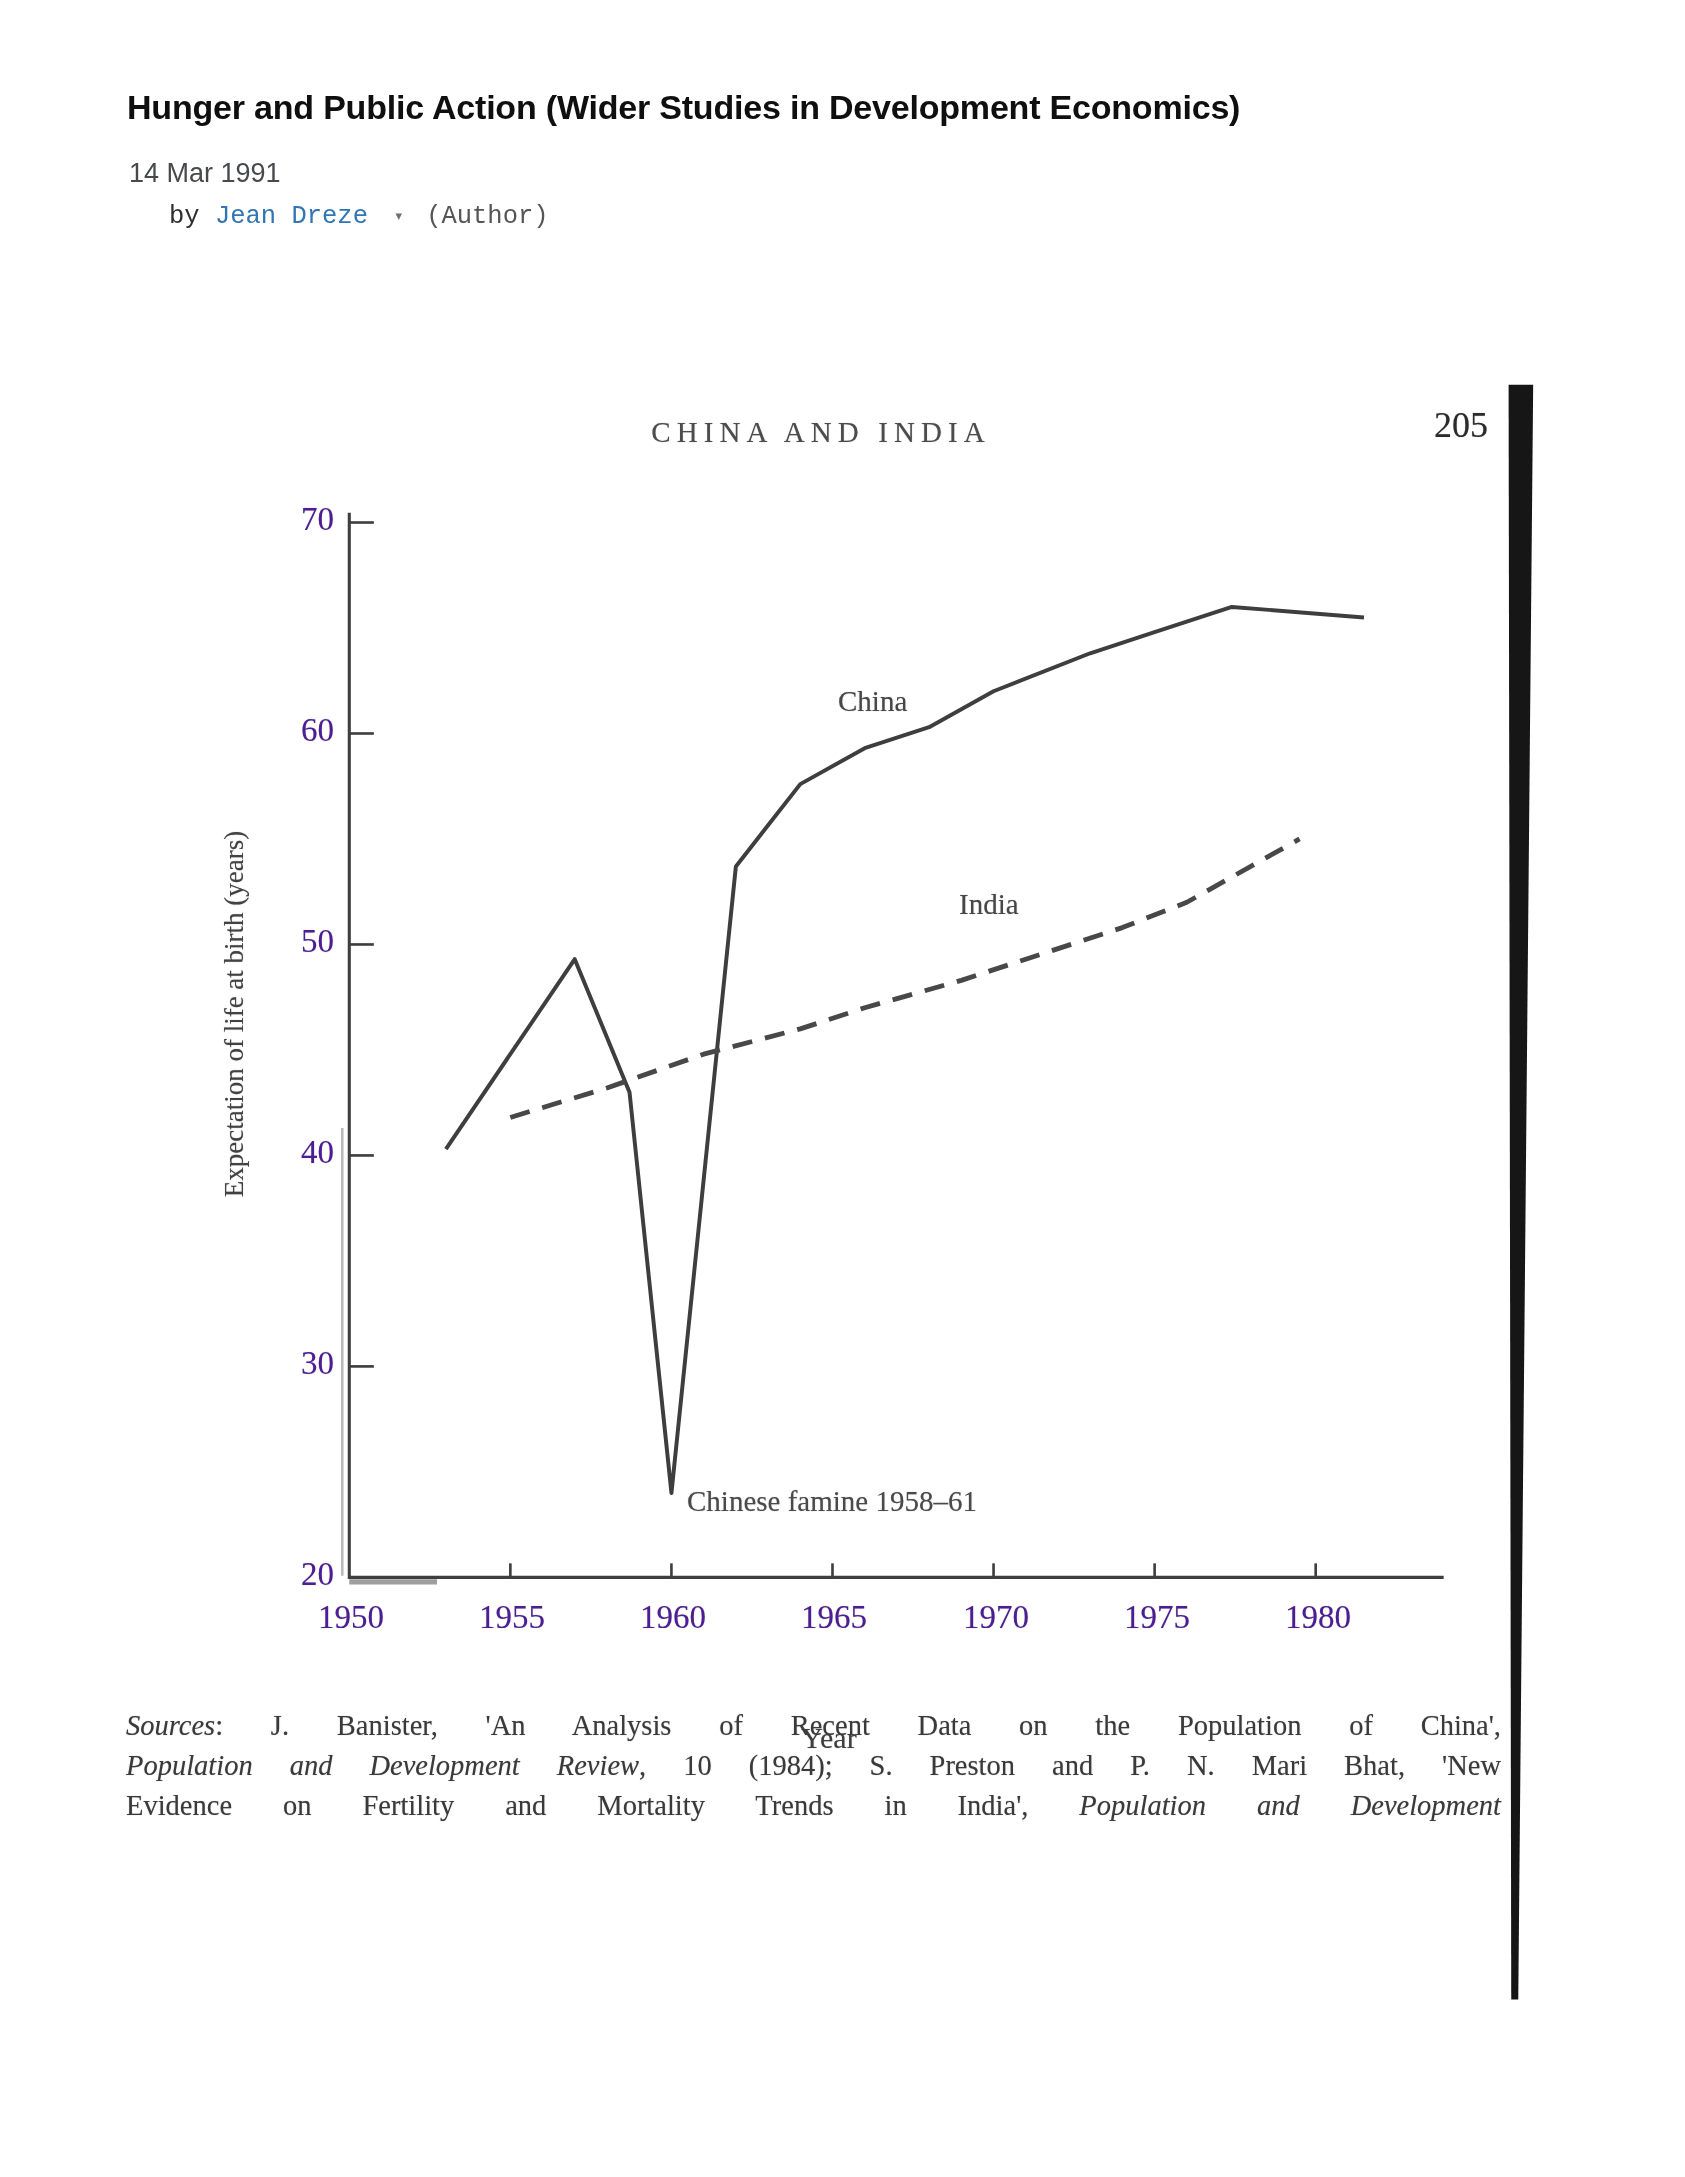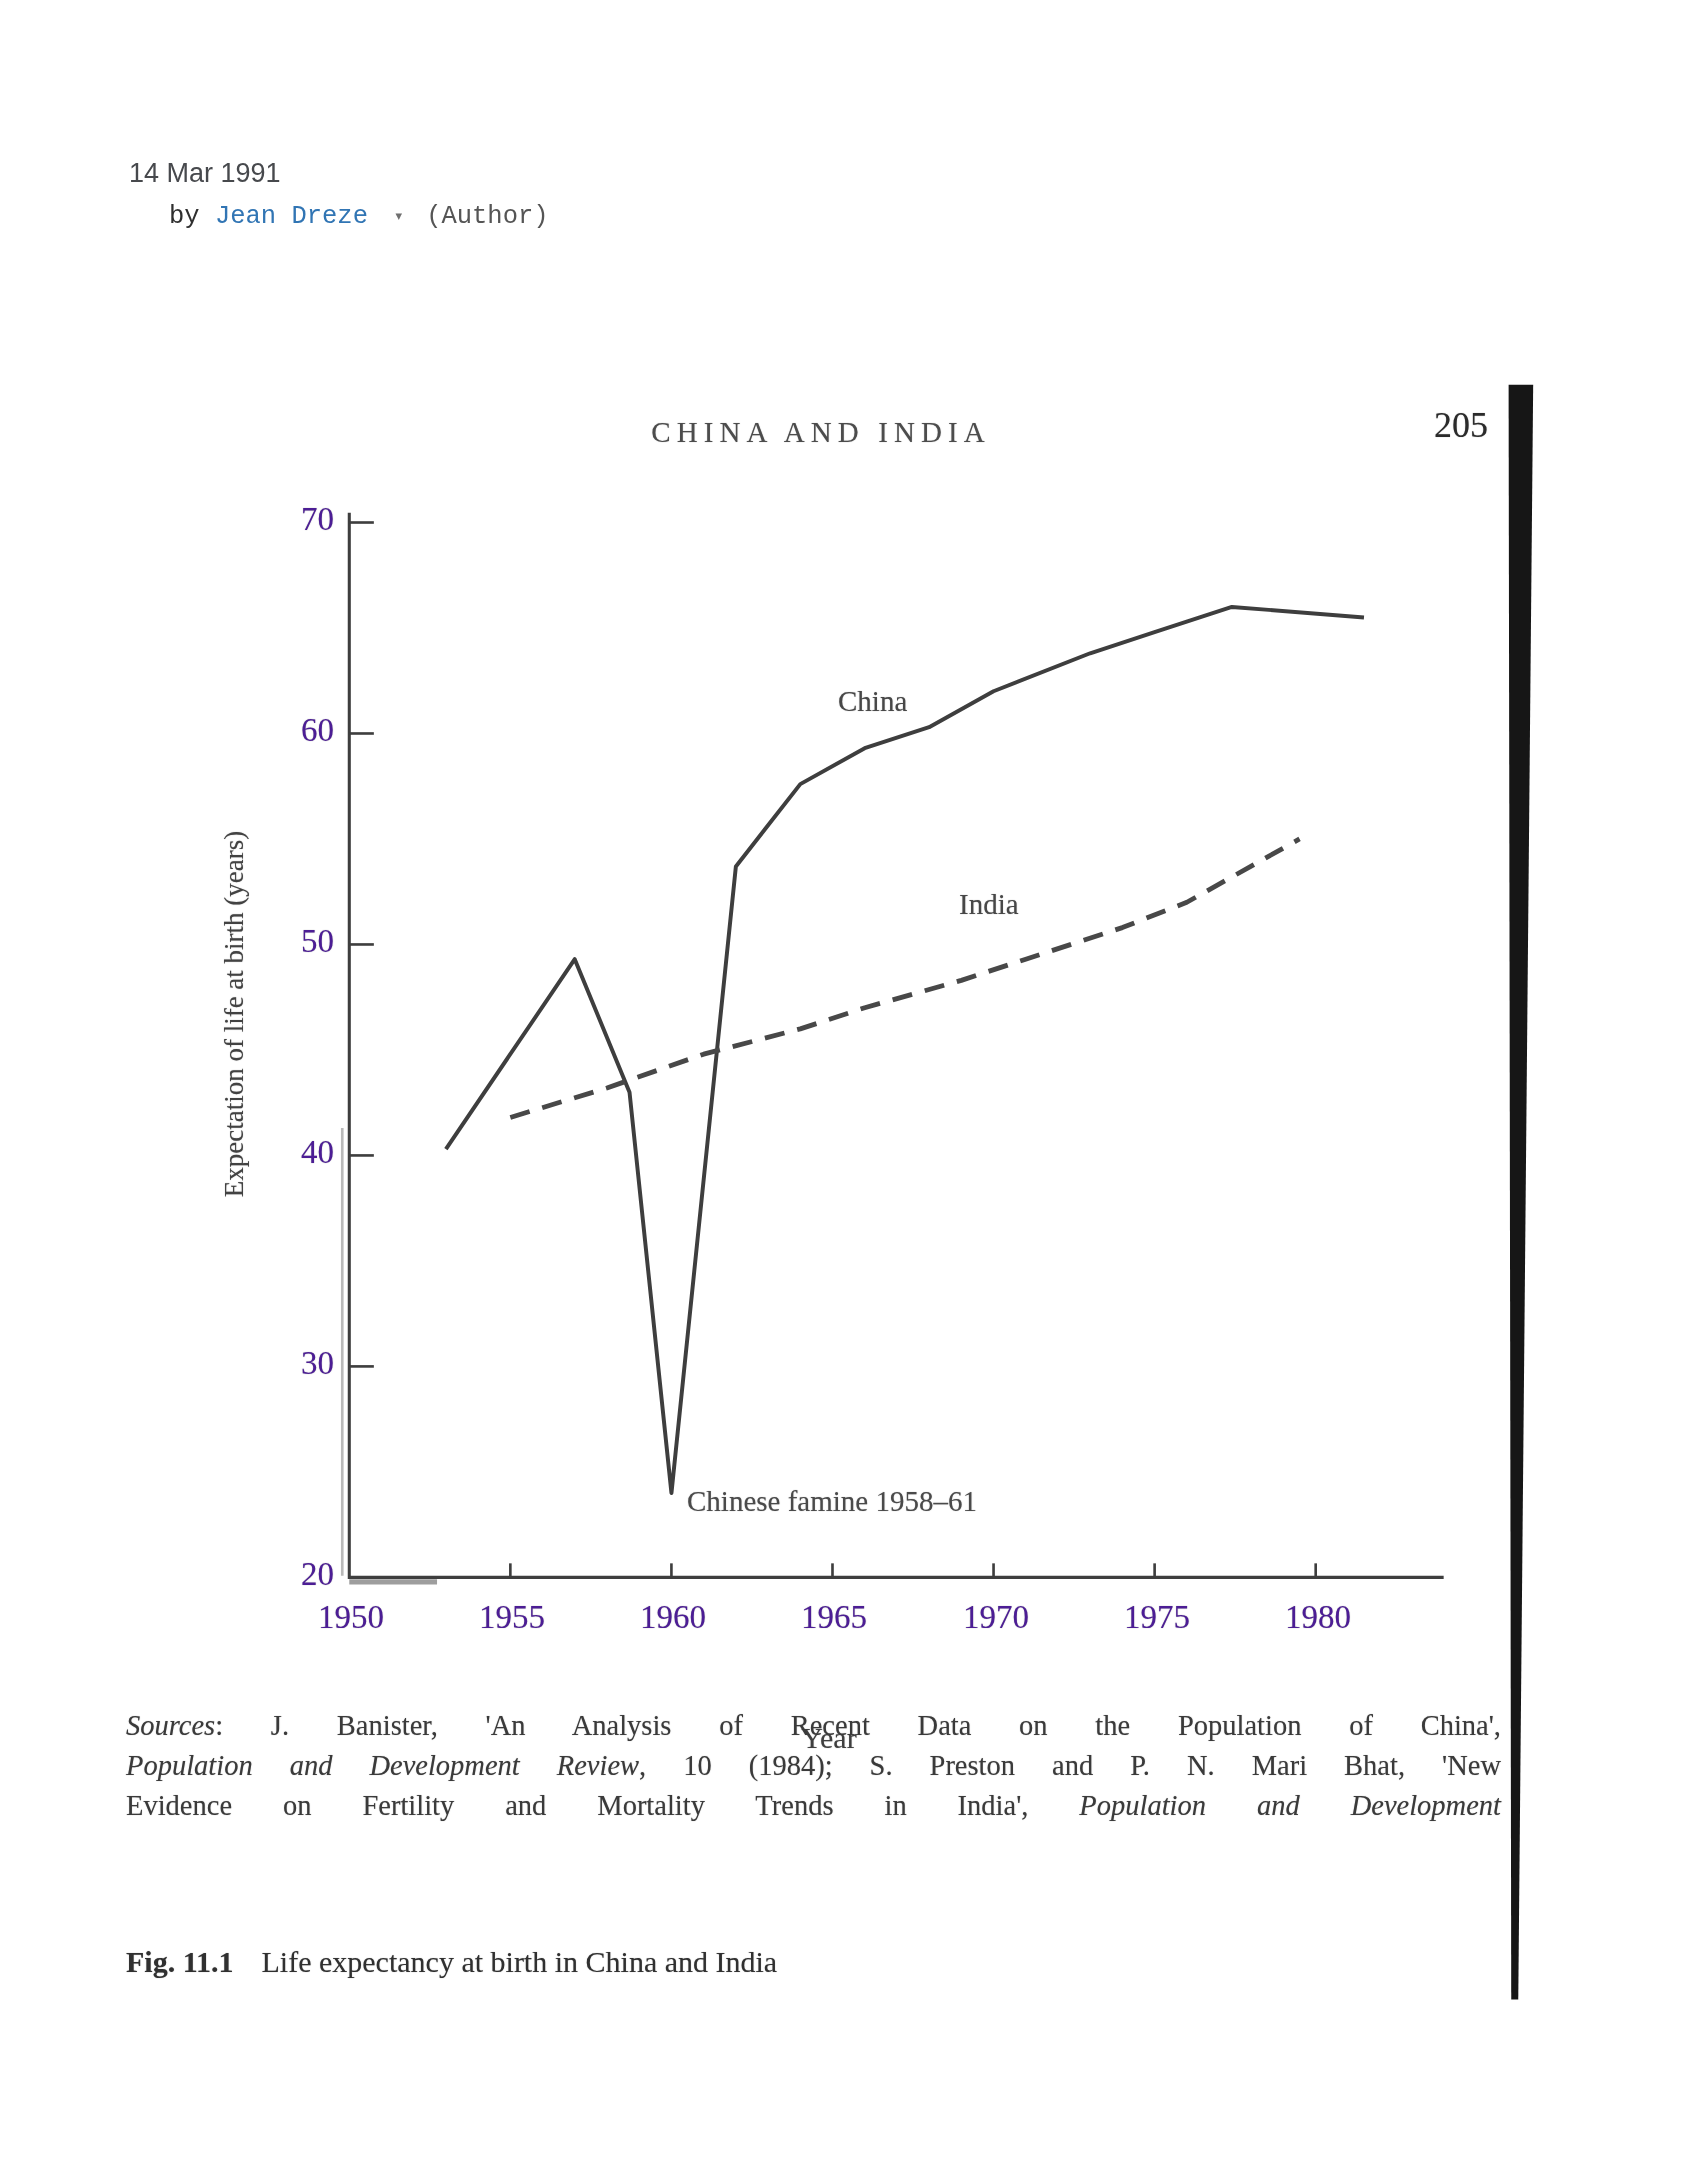--- a/index.html
+++ b/index.html
@@ -40,20 +40,21 @@
   #sources .it{font-style:italic;}
   #caption{left:126px;top:1945px;font-size:30px;color:#303030;white-space:nowrap;}
   #caption .fig{font-weight:bold;margin-right:28px;}
   svg{position:absolute;left:0;top:0;}
 </style>
 </head>
 <body>
 
 <div id="canvas">
 
+  <div class="abs" id="title">Hunger and Public Action (Wider Studies in Development Economics)</div>
   <div class="abs" id="date">14 Mar 1991</div>
   <div class="abs" id="byline">
     <span>by</span>
     <a href="#" id="author-link" style="color: rgb(49, 117, 180);">Jean Dreze</a>
     <span class="caret">▾</span>
     <span class="suffix">(Author)</span>
   </div>
 
   <div class="abs scan" id="running-head">CHINA AND INDIA</div>
   <div class="abs scan" id="page-number">205</div>
@@ -104,18 +105,15 @@
       <div class="tick-label x" style="left: 1157px; top: 1599px;">1975</div>
       <div class="tick-label x" style="left: 1318px; top: 1599px;">1980</div>
     </div>
 
   <div class="abs scan" id="sources">
       <div class="line"><span class="it">Sources</span><span>: J. Banister, 'An Analysis of Recent Data on the Population of China',</span></div>
       <div class="line"><span class="it">Population and Development Review</span><span>, 10 (1984); S. Preston and P. N. Mari Bhat, 'New</span></div>
       <div class="line"><span>Evidence on Fertility and Mortality Trends in India', </span><span class="it">Population and Development</span></div>
     </div>
 
-  <div class="abs scan" id="caption">
-    <span class="fig">Fig. 11.1</span><span>Life expectancy at birth in China and India</span>
-  </div>
 
 </div>
 
 
 </body></html>

